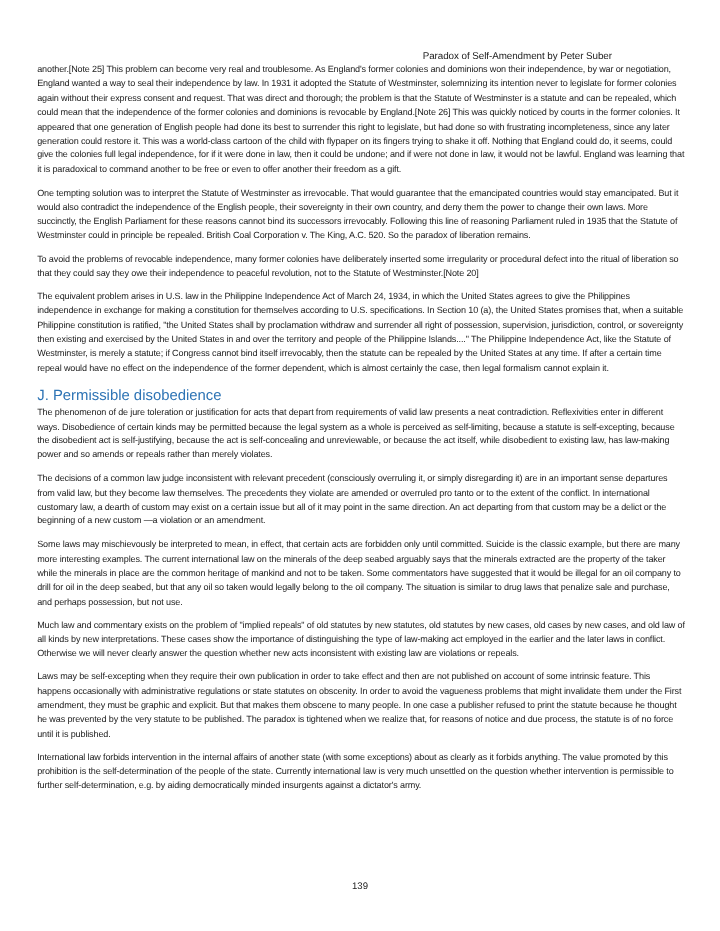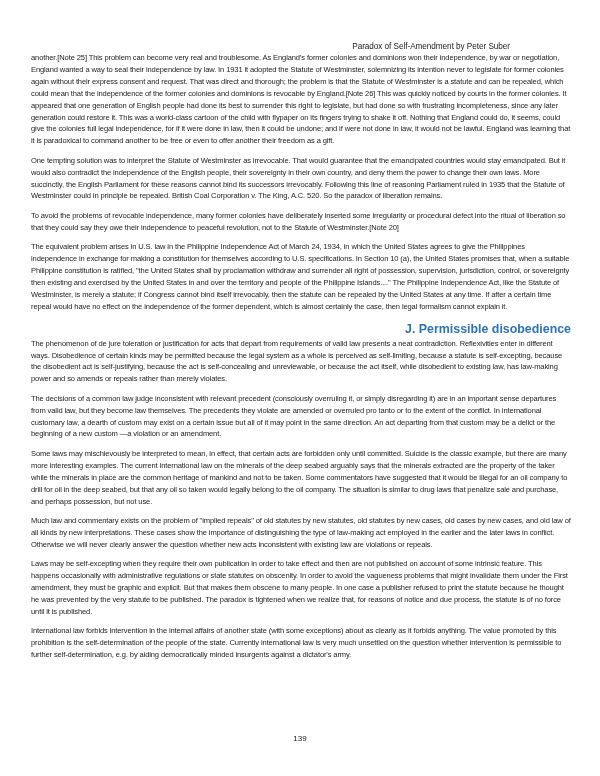--- a/index.html
+++ b/index.html
@@ -41,25 +41,24 @@
       margin: 0 0 7.5px 0;
       font-size: 7.55px;
       line-height: 11.9px;
       letter-spacing: -0.12px;
       word-spacing: 0px;
       color: #1c1c1c;
     }
     h2.section-heading {
       margin: 9px 0 1px 0;
       font-size: 12.4px;
-      font-weight: bold;
+      font-weight: normal;
       color: #2e74b5;
       line-height: 15px;
       letter-spacing: 0px;
-      text-align: right;
     }
     .page-number {
       position: absolute;
       top: 730px;
       left: 0;
       width: 600px;
       text-align: center;
       font-size: 8px;
       color: #1a1a1a;
     }

